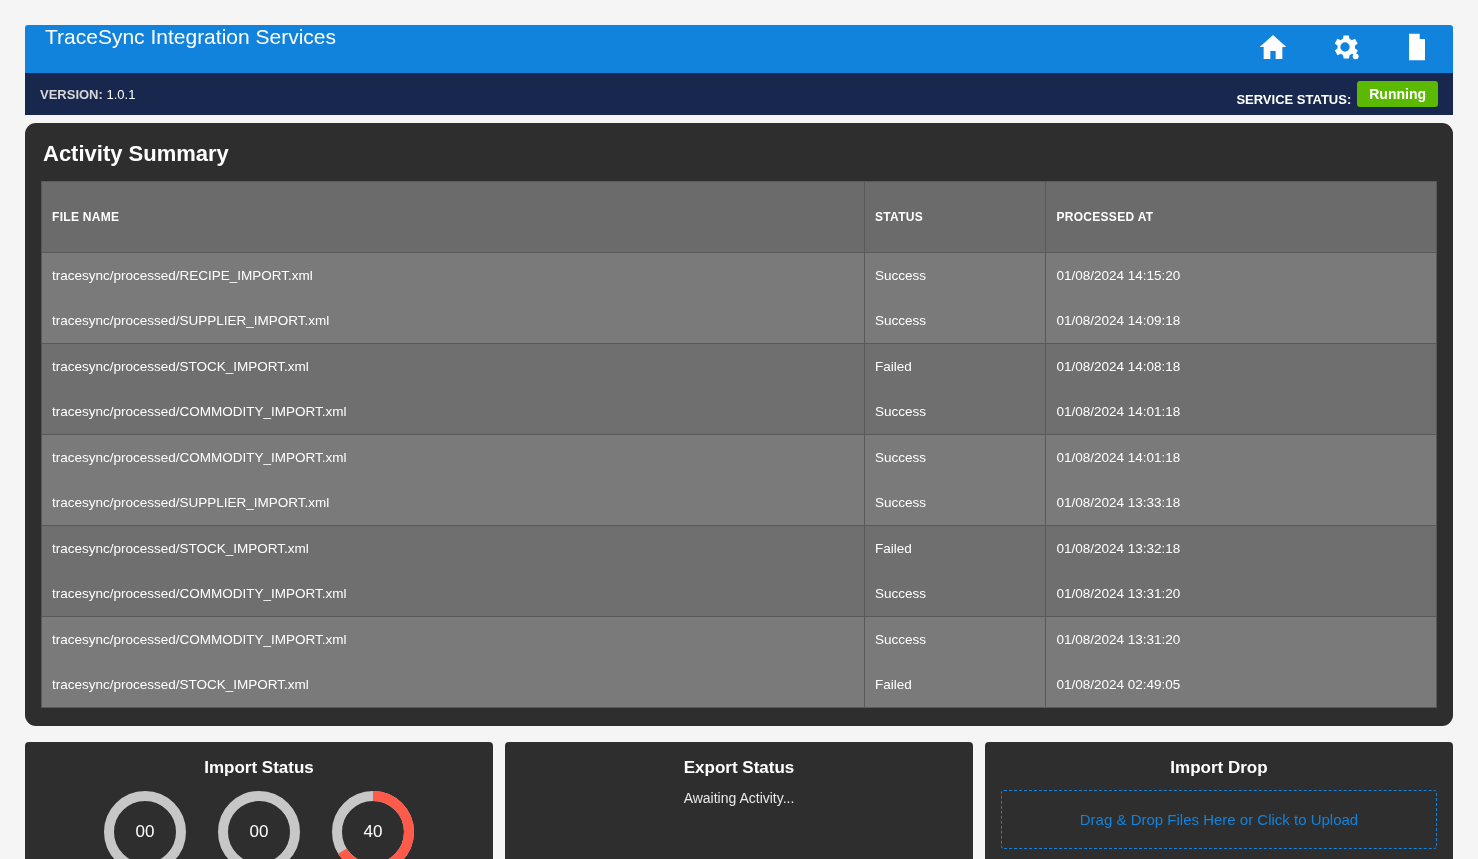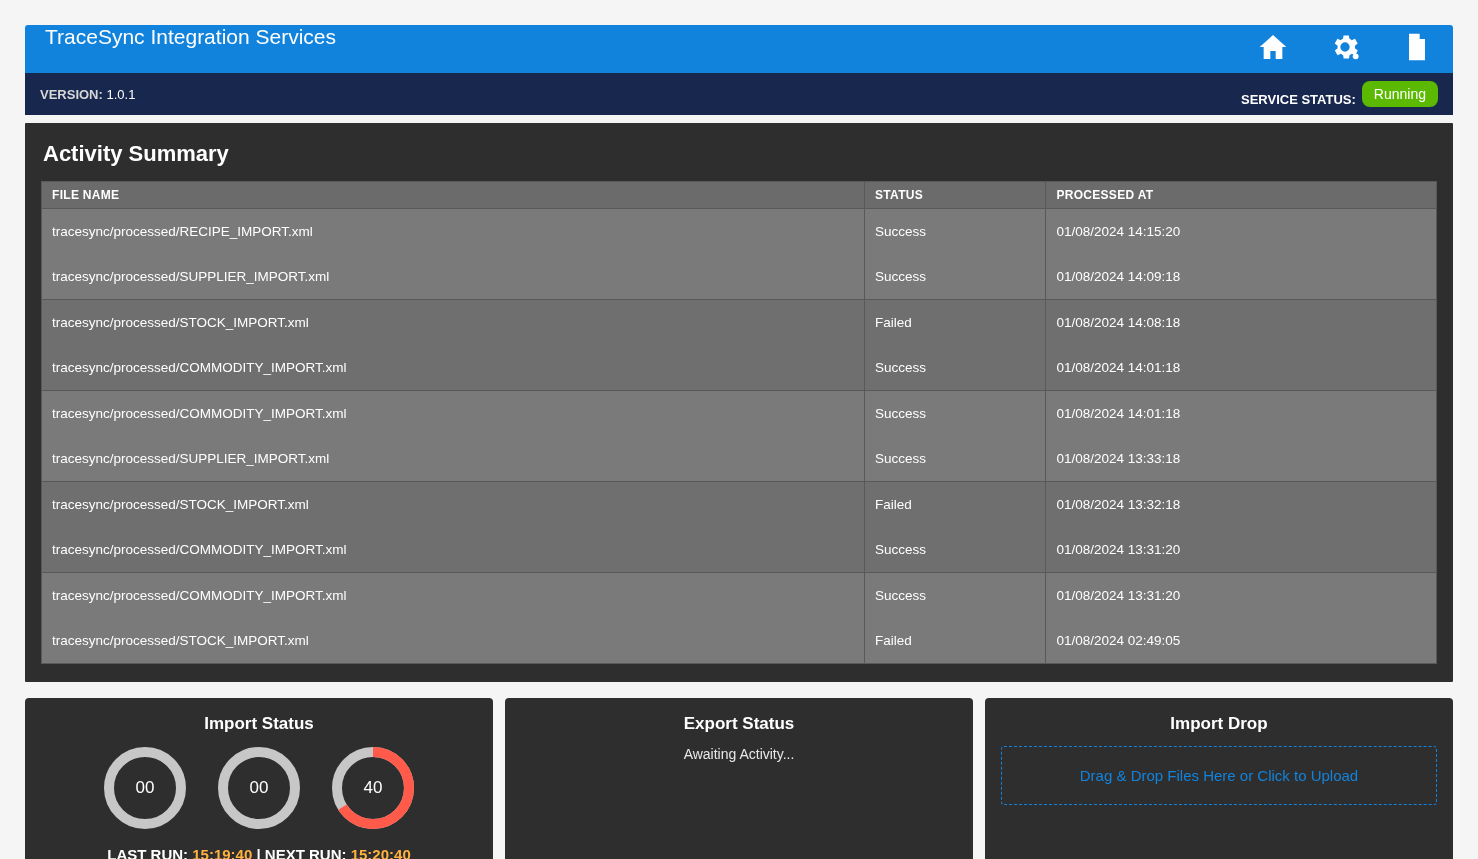--- a/index.html
+++ b/index.html
@@ -34,45 +34,45 @@
   padding: 0 15px;
   font-size: 13px;
 }
 .subheader-left { color: #fff; }
 .subheader-left .label { color: #d7d7d7; font-weight: 600; }
 .subheader-right { display: flex; align-items: flex-end; gap: 6px; color: #fff; font-weight: 600; }
 .badge-running {
   background: #5cb901;
   color: #fff;
   padding: 5px 12px;
-  border-radius: 8px;
-  font-weight: 400;
+  border-radius: 3px;
+  font-weight: 700;
   font-size: 14px;
 }
 .panel {
   background: #2e2e2e;
-  border-radius: 1px;
+  border-radius: 11px;
   margin-top: 8px;
   padding: 18px 16px;
 }
 .panel-title {
   color: #fff;
   font-size: 22px;
   font-weight: 600;
   margin-bottom: 14px;
   padding-left: 2px;
 }
 .table { width: 100%; border-collapse: collapse; }
 .table th {
   background: #6b6b6b;
   color: #fff;
   text-align: left;
   font-size: 12px;
   font-weight: 700;
-  padding: 6px 10px;
+  padding: 28px 10px;
   border: 1px solid #595959;
   letter-spacing: .3px;
 }
 .table td {
   background: #777777;
   color: #fff;
   font-size: 13.5px;
   padding: 15px 10px;
   border-left: 1px solid #595959;
   border-right: 1px solid #595959;

